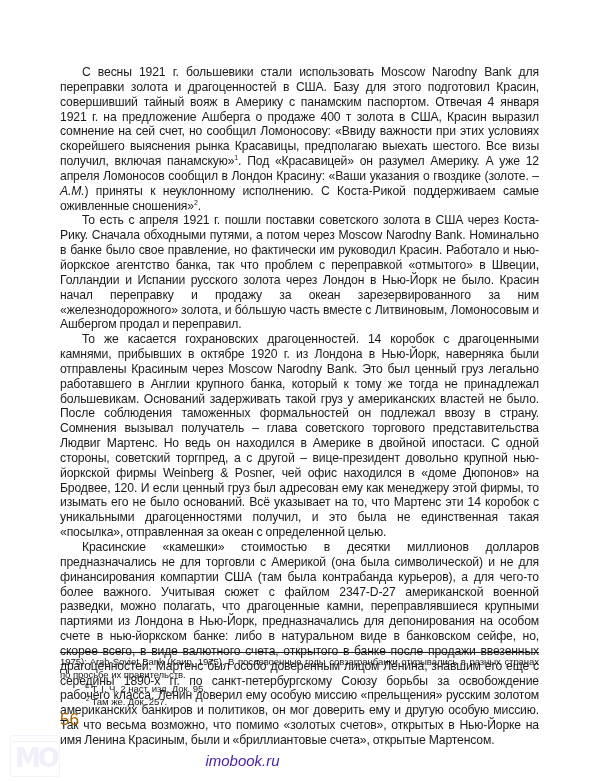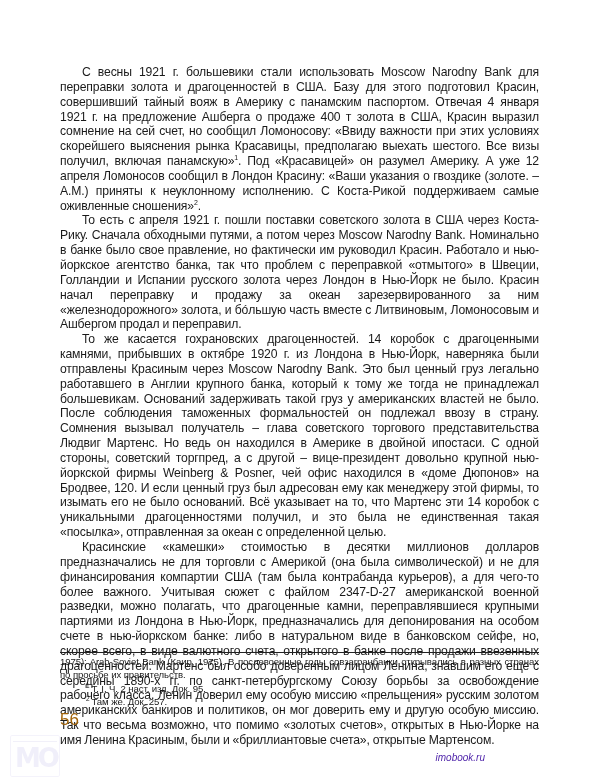--- a/index.html
+++ b/index.html
@@ -24,21 +24,21 @@
     .para {
       margin: 0;
       font-size: 12.2px;
       line-height: 14.85px;
       text-align: justify;
       text-indent: 22px;
       hyphens: manual;
       letter-spacing: -0.15px;
       word-spacing: -0.2px;
     }
-    .para .it { }
+    .para .it { font-style: italic; }
     sup.fnref {
       font-size: 7px;
       line-height: 0;
       vertical-align: super;
     }
     .footnote-rule {
       position: absolute;
       left: 60px;
       top: 652px;
       width: 479px;
@@ -101,22 +101,22 @@
       color: #e4e2f6;
       font-family: "DejaVu Sans", sans-serif;
       letter-spacing: -3px;
       line-height: 28px;
     }
     .site-link {
       position: absolute;
       left: 0;
       width: 485px;
       top: 752px;
-      text-align: right;
-      font-size: 10px;
+      text-align: center;
+      font-size: 15px;
       font-style: italic;
       color: #4b1fa8;
       text-decoration: none;
     }
   </style>
 </head>
 <body>
 
 <div class="page">
   <p class="para"><span>С весны 1921 г. большевики стали использовать Moscow Narodny Bank для переправки золота и драгоценностей в США. Базу для этого подготовил Красин, совершивший тайный вояж в Америку с панамским паспортом. Отвечая 4 января 1921 г. на предложение Ашберга о продаже 400 т золота в США, Красин выразил сомнение на сей счет, но сообщил Ломоносову: «Ввиду важности при этих условиях скорейшего выяснения рынка Красавицы, предполагаю выехать шестого. Все визы получил, включая панамскую»</span><sup class="fnref">1</sup><span>. Под «Красавицей» он разумел Америку. А уже 12 апреля Ломоносов сообщил в Лондон Красину: «Ваши указания о гвоздике (золоте. – </span><span class="it">А.М.</span><span>) приняты к неуклонному исполнению. С Коста-Рикой поддерживаем самые оживленные сношения»</span><sup class="fnref">2</sup><span>.</span></p>

